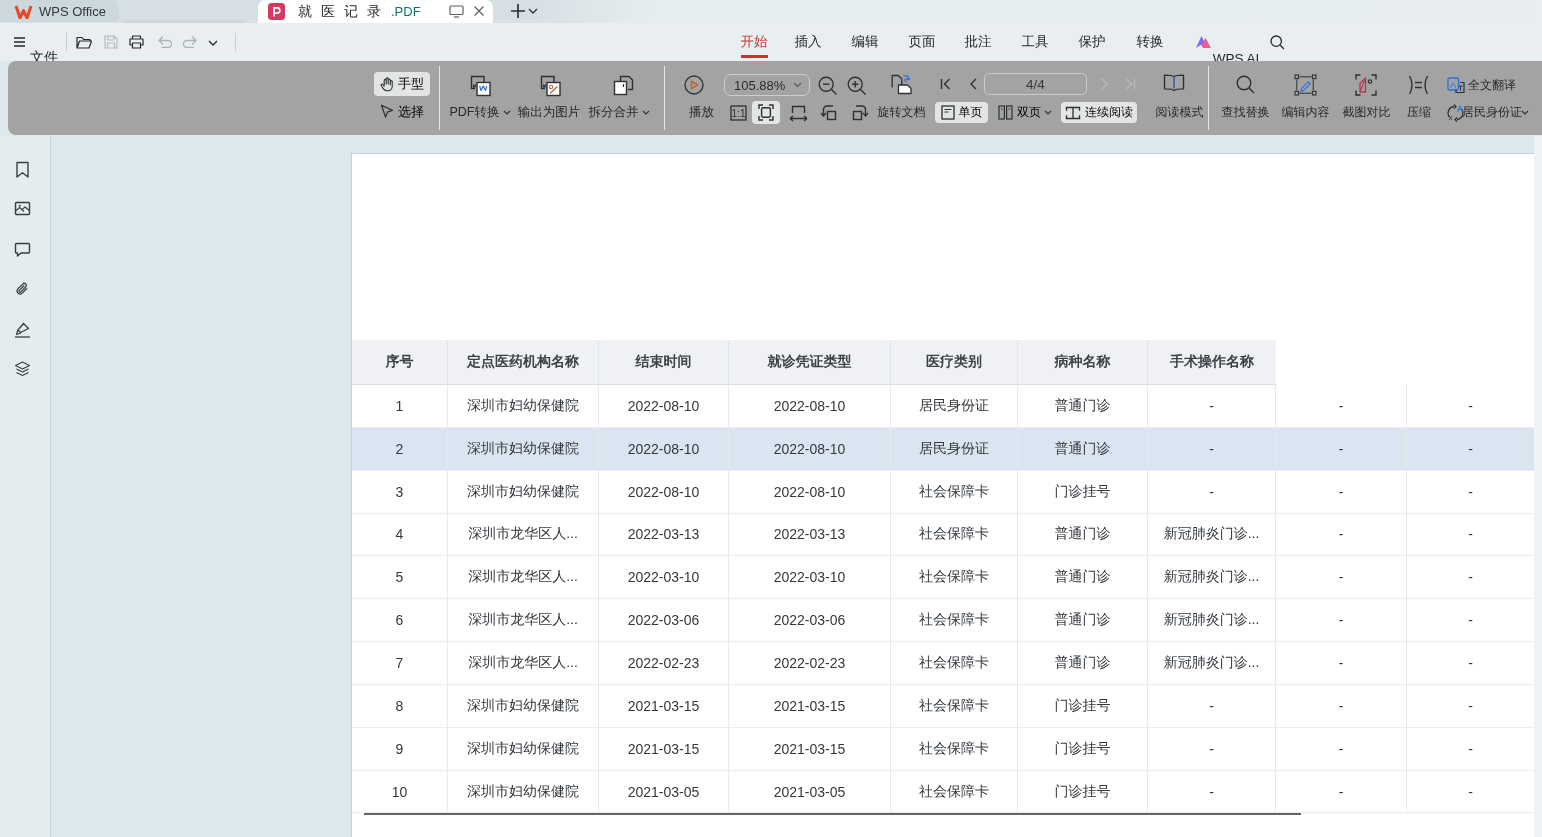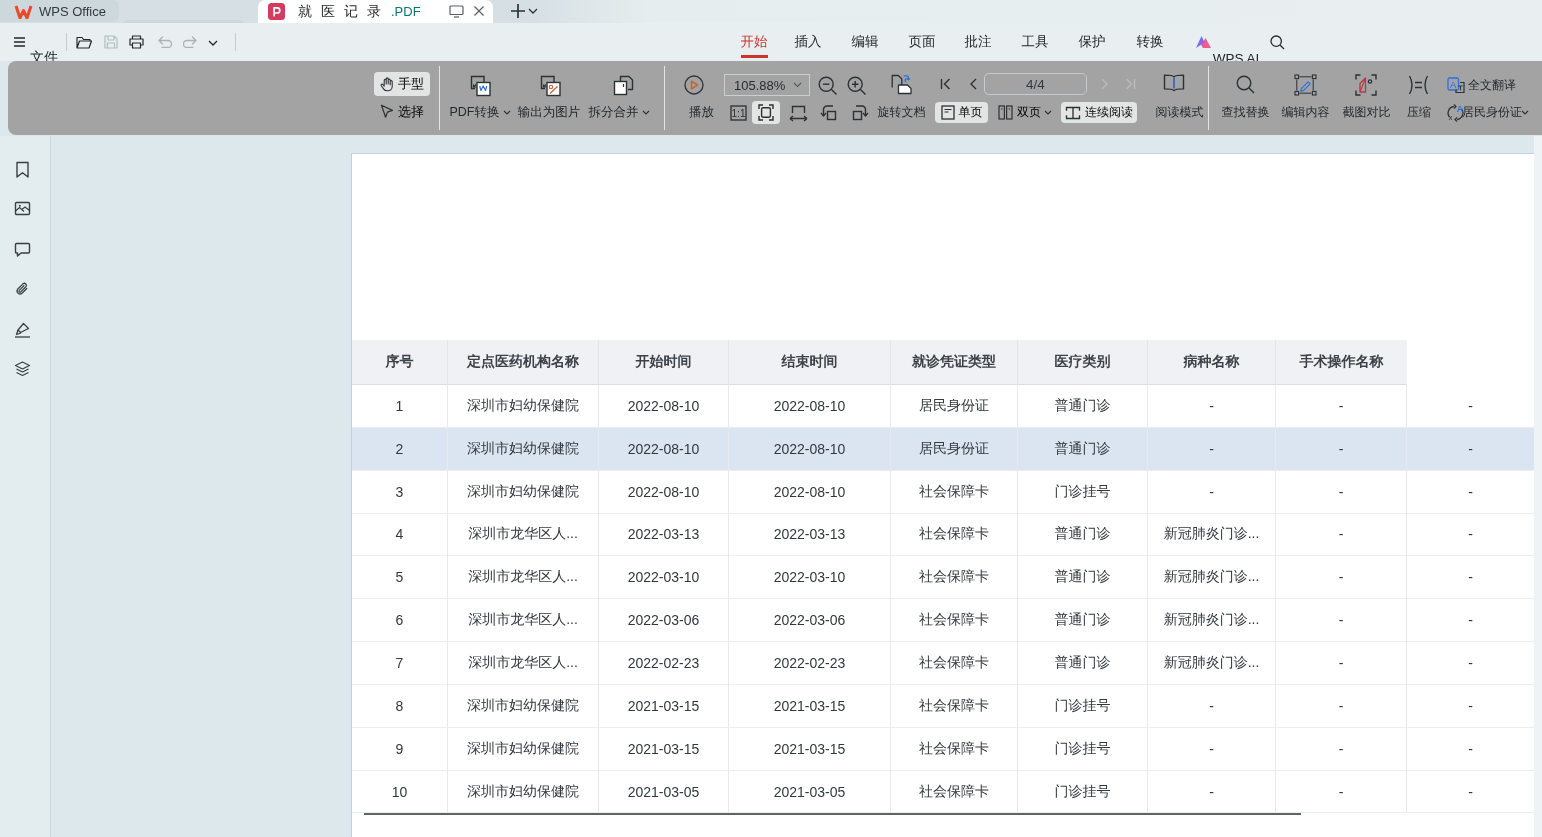--- a/index.html
+++ b/index.html
@@ -173,21 +173,21 @@
         <path d="M1 1l3 3 3-3" fill="none" stroke="#2c3134" stroke-width="1.1"></path>
       </svg></div>
   <div class="tsep" style="left:656px"></div>
 
   <svg class="abs" style="left:676px;top:14px" width="20" height="20" viewBox="0 0 20 20">
     <circle cx="10" cy="10" r="9" fill="none" stroke="#33383b" stroke-width="1.4"></circle>
     <path d="M7.5 6.2L13.5 10l-6 3.8z" fill="none" stroke="#c0662e" stroke-width="1.5" stroke-linejoin="round"></path>
   </svg>
   <div class="abs tlabel" style="left:671px;top:43px;width:45px;height:17px">播放</div>
 
-  <div class="abs" style="left:716px;top:13px;width:86px;height:22px;border:1px solid #c9ced1;border-radius:0;display:flex;align-items:center;font-size:13px;color:#272c2f">
+  <div class="abs" style="left:716px;top:13px;width:86px;height:22px;border:1px solid #c9ced1;border-radius:7px;display:flex;align-items:center;font-size:13px;color:#272c2f">
     <span style="margin-left:9px">105.88%</span>
     <svg width="9" height="6" viewBox="0 0 9 6" style="margin-left:8px">
         <path d="M1 1l3.5 3.5L8 1" fill="none" stroke="#54595c" stroke-width="1.1"></path>
       </svg>
   </div>
   <svg class="abs" style="left:810px;top:15px" width="20" height="20" viewBox="0 0 20 20">
       <circle cx="8.2" cy="8.2" r="7" fill="none" stroke="#2c3134" stroke-width="1.4"></circle>
       <path d="M5 8.2h6.4" stroke="#2c3134" stroke-width="1.4"></path>
       <path d="M13.5 13.5l5 5" stroke="#2c3134" stroke-width="1.4"></path>
     </svg>
@@ -343,21 +343,20 @@
       </svg>
     <svg class="sicon" style="top:225px" width="17" height="17" viewBox="0 0 17 17">
         <path d="M8.5 1L15.5 4.5 8.5 8 1.5 4.5z M2.5 8L8.5 11 14.5 8 M2.5 11.5L8.5 14.5 14.5 11.5" fill="none" stroke="#3a3f43" stroke-width="1.2" stroke-linejoin="round"></path>
       </svg>
   </div>
   <div class="page">
     <div class="tbl">
       <div class="trow thead" style="top:0px;height:45px">
           <div>序号</div>
           <div>定点医药机构名称</div>
-          <div>开始时间</div>
           <div>结束时间</div>
           <div>就诊凭证类型</div>
           <div>医疗类别</div>
           <div>病种名称</div>
           <div>手术操作名称</div>
         </div>
       <div class="trow" style="top:45px;height:42.85px">
           <div>1</div>
           <div>深圳市妇幼保健院</div>
           <div>2022-08-10</div>

